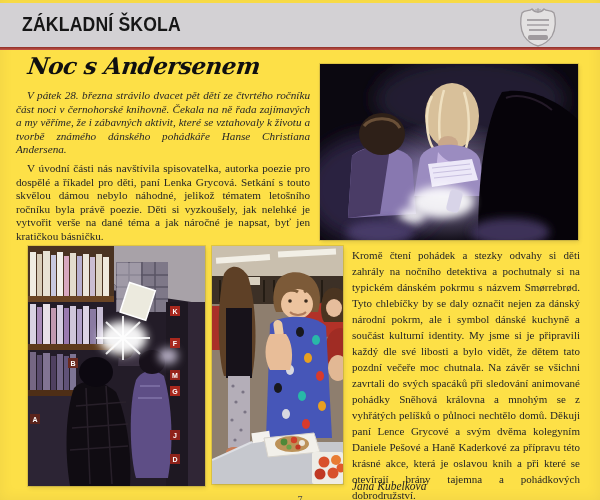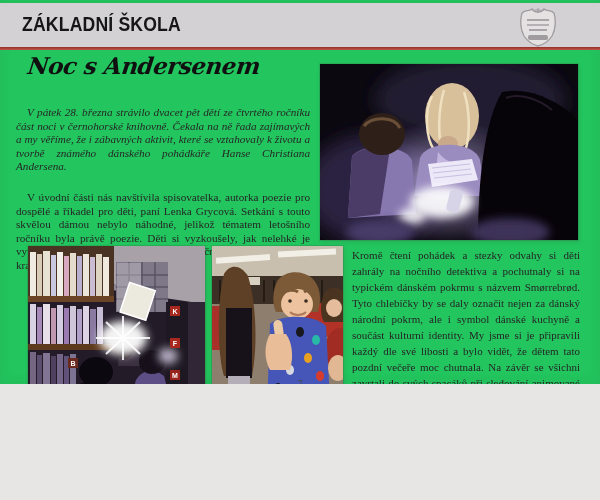--- a/index.html
+++ b/index.html
@@ -1,18 +1,18 @@
 <!DOCTYPE html>
 <html><head>
 <meta charset="utf-8">
 <style>
   html,body{margin:0;padding:0;background:#e8e6e4;}
   .page{
-    position:relative;width:600px;height:384px;overflow:hidden;
-    background:#22c55e;font-family:"Liberation Serif",serif;color:#262626;
+    position:relative;width:600px;height:500px;overflow:hidden;
+    background:#fde047;font-family:"Liberation Serif",serif;color:#262626;
     box-shadow:inset 0 0 14px rgba(60,50,45,.08);
   }
   
   .header-band{position:absolute;left:0;top:3px;width:600px;height:44px;background:#d3d1d4;}
   .header-rule{position:absolute;left:0;top:47px;width:600px;height:3px;
     background:linear-gradient(#8e2f28,#c4554a);}
   .header-title{
     position:absolute;left:22px;top:13px;
     font-family:"Liberation Sans",sans-serif;font-weight:bold;font-size:20px;
     color:#161616;letter-spacing:.2px;transform:scaleX(.88);transform-origin:left center;
@@ -22,21 +22,21 @@
   
   .article-title{
     position:absolute;left:28px;top:52px;
     font-family:"DejaVu Serif",serif;font-style:italic;font-weight:bold;
     font-size:23px;color:#101010;transform:skewX(-7deg);letter-spacing:-.5px;
     white-space:nowrap;
   }
   
   .col-left{position:absolute;left:16px;top:89px;width:294px;
     font-size:11.2px;line-height:13.6px;text-align:justify;}
-  .col-left p{margin:17px 0 5px 0;text-indent:11px;}
+  .col-left p{margin:0 0 5px 0;text-indent:11px;}
   .p-italic{font-style:italic;}
   .col-right{position:absolute;left:352px;top:247px;width:228px;
     font-size:11px;line-height:16px;text-align:justify;}
   .signature{position:absolute;left:352px;top:480px;width:228px;
     font-style:italic;font-size:11.5px;color:#1e1e1e;}
   .page-number{position:absolute;left:0;bottom:-5px;width:600px;text-align:center;
     font-size:10px;color:#4a4a4a;}
   
   .photo{position:absolute;overflow:hidden;
     box-shadow:0 0 0 1px rgba(70,60,55,.15),1px 2px 4px rgba(70,60,55,.18);}

